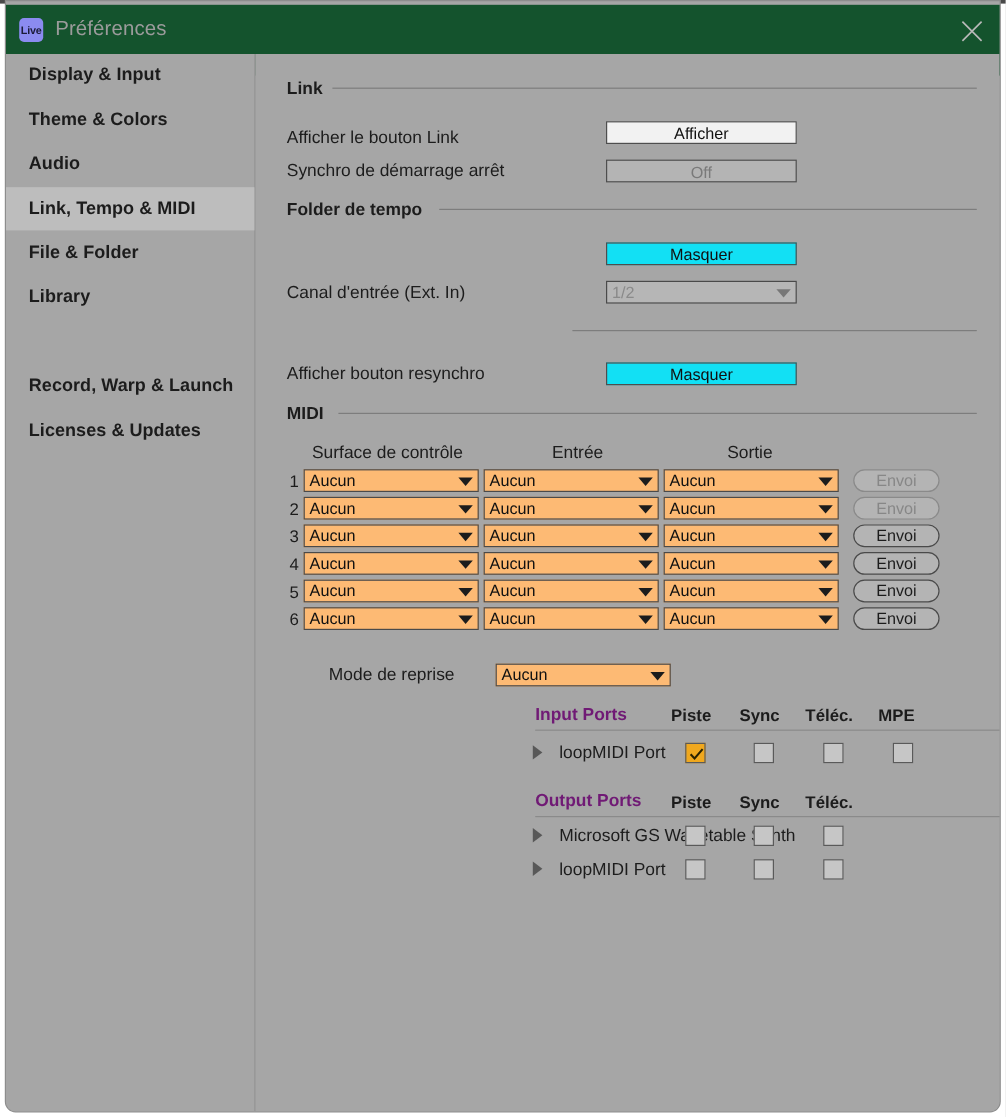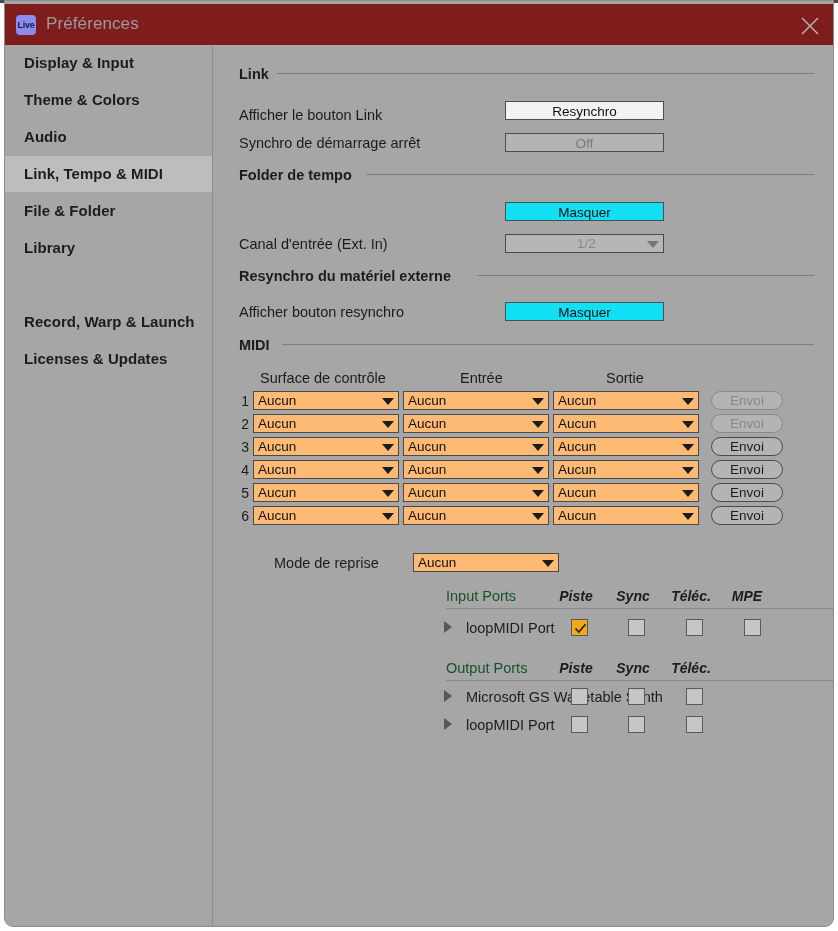--- a/index.html
+++ b/index.html
@@ -41,21 +41,21 @@
     width: 4px; height: 3px;
     background: #252525;
   }
 
   
   #titlebar {
     position: absolute;
     left: 0; top: 3px;
     width: 830px;
     height: 59px;
-    background: #7f1d1d;
+    background: #14532d;
   }
   #live-logo {
     position: absolute;
     left: 11px;
     top: 11px;
     width: 20px;
     height: 20px;
     background: #8b8bf0;
     border-radius: 4px;
     color: #1b1b38;
@@ -170,21 +170,21 @@
     background: #fdba74;
     border: 1px solid #4a4a4a;
     box-sizing: border-box;
     font-size: 13.5px;
     color: #111;
     padding-left: 4px;
     cursor: default;
     white-space: nowrap;
     overflow: hidden;
   }
-  .dd.disabled { background: #b6b6b6; color: #8a8a8a; text-align: center; }
+  .dd.disabled { background: #b6b6b6; color: #8a8a8a; }
   .dd .caret {
     position: absolute;
     right: 4px;
     top: 6px;
     width: 0; height: 0;
     border-left: 6px solid transparent;
     border-right: 6px solid transparent;
     border-top: 7px solid #1c1c1c;
   }
   .dd.disabled .caret { border-top-color: #777777; }
@@ -219,37 +219,36 @@
     color: #1c1c1c;
     cursor: default;
   }
   .envoi.disabled { color: #878787; border-color: #8a8a8a; }
 
   
   .ports-title {
     position: absolute;
     left: 233px;
     font-size: 14.5px;
-    font-weight: normal;
-    color: #14532d;
+    font-weight: bold;
+    color: #701a75;
   }
   .ports-rule {
     position: absolute;
     left: 233px;
     height: 1px;
     background: #8a8a8a;
   }
   .ports-colhead {
     position: absolute;
     font-size: 14px;
     font-weight: bold;
     color: #1c1c1c;
     text-align: center;
     white-space: nowrap;
-    font-style: italic;
   }
   .port-name {
     position: absolute;
     font-size: 14.5px;
     color: #1c1c1c;
     white-space: nowrap;
   }
   .tri {
     position: absolute;
     width: 0; height: 0;
@@ -299,37 +298,36 @@
     <div class="side-item" style="top:259px">Record, Warp &amp; Launch</div>
     <div class="side-item" style="top:296px">Licenses &amp; Updates</div>
   </div>
 
   <div id="content">
 
     <div class="sec" style="top:21px">Link</div>
     <div class="sec-rule" style="left:64px; top:28px; width:537px;"></div>
 
     <div class="row-label" style="top:62px">Afficher le bouton Link</div>
-    <div class="bigbtn on" style="top:56px">Resynchro</div>
+    <div class="bigbtn on" style="top:56px">Afficher</div>
 
     <div class="row-label" style="top:90px">Synchro de démarrage arrêt</div>
     <div class="bigbtn off" style="top:88px">Off</div>
 
     <div class="sec" style="top:122px">Folder de tempo</div>
     <div class="sec-rule" style="left:153px; top:129px; width:448px;"></div>
 
     <div class="bigbtn cyan" style="top:157px">Masquer</div>
 
     <div class="row-label" style="top:191px">Canal d'entrée (Ext. In)</div>
     <div class="dd disabled" style="left:292px; top:189px; width:159px;">
       <span>1/2</span>
       <span class="caret"></span>
     </div>
 
-    <div class="sec" style="top:223px">Resynchro du matériel externe</div>
     <div class="sec-rule" style="left:264px; top:230px; width:337px;"></div>
 
     <div class="row-label" style="top:259px">Afficher bouton resynchro</div>
     <div class="bigbtn cyan" style="top:257px">Masquer</div>
 
     <div class="sec" style="top:292px">MIDI</div>
     <div class="sec-rule" style="left:69px; top:299px; width:532px;"></div>
 
     <div class="col-head" style="left:47px; top:325px;">Surface de contrôle</div>
     <div class="col-head" style="left:247px; top:325px;">Entrée</div>

